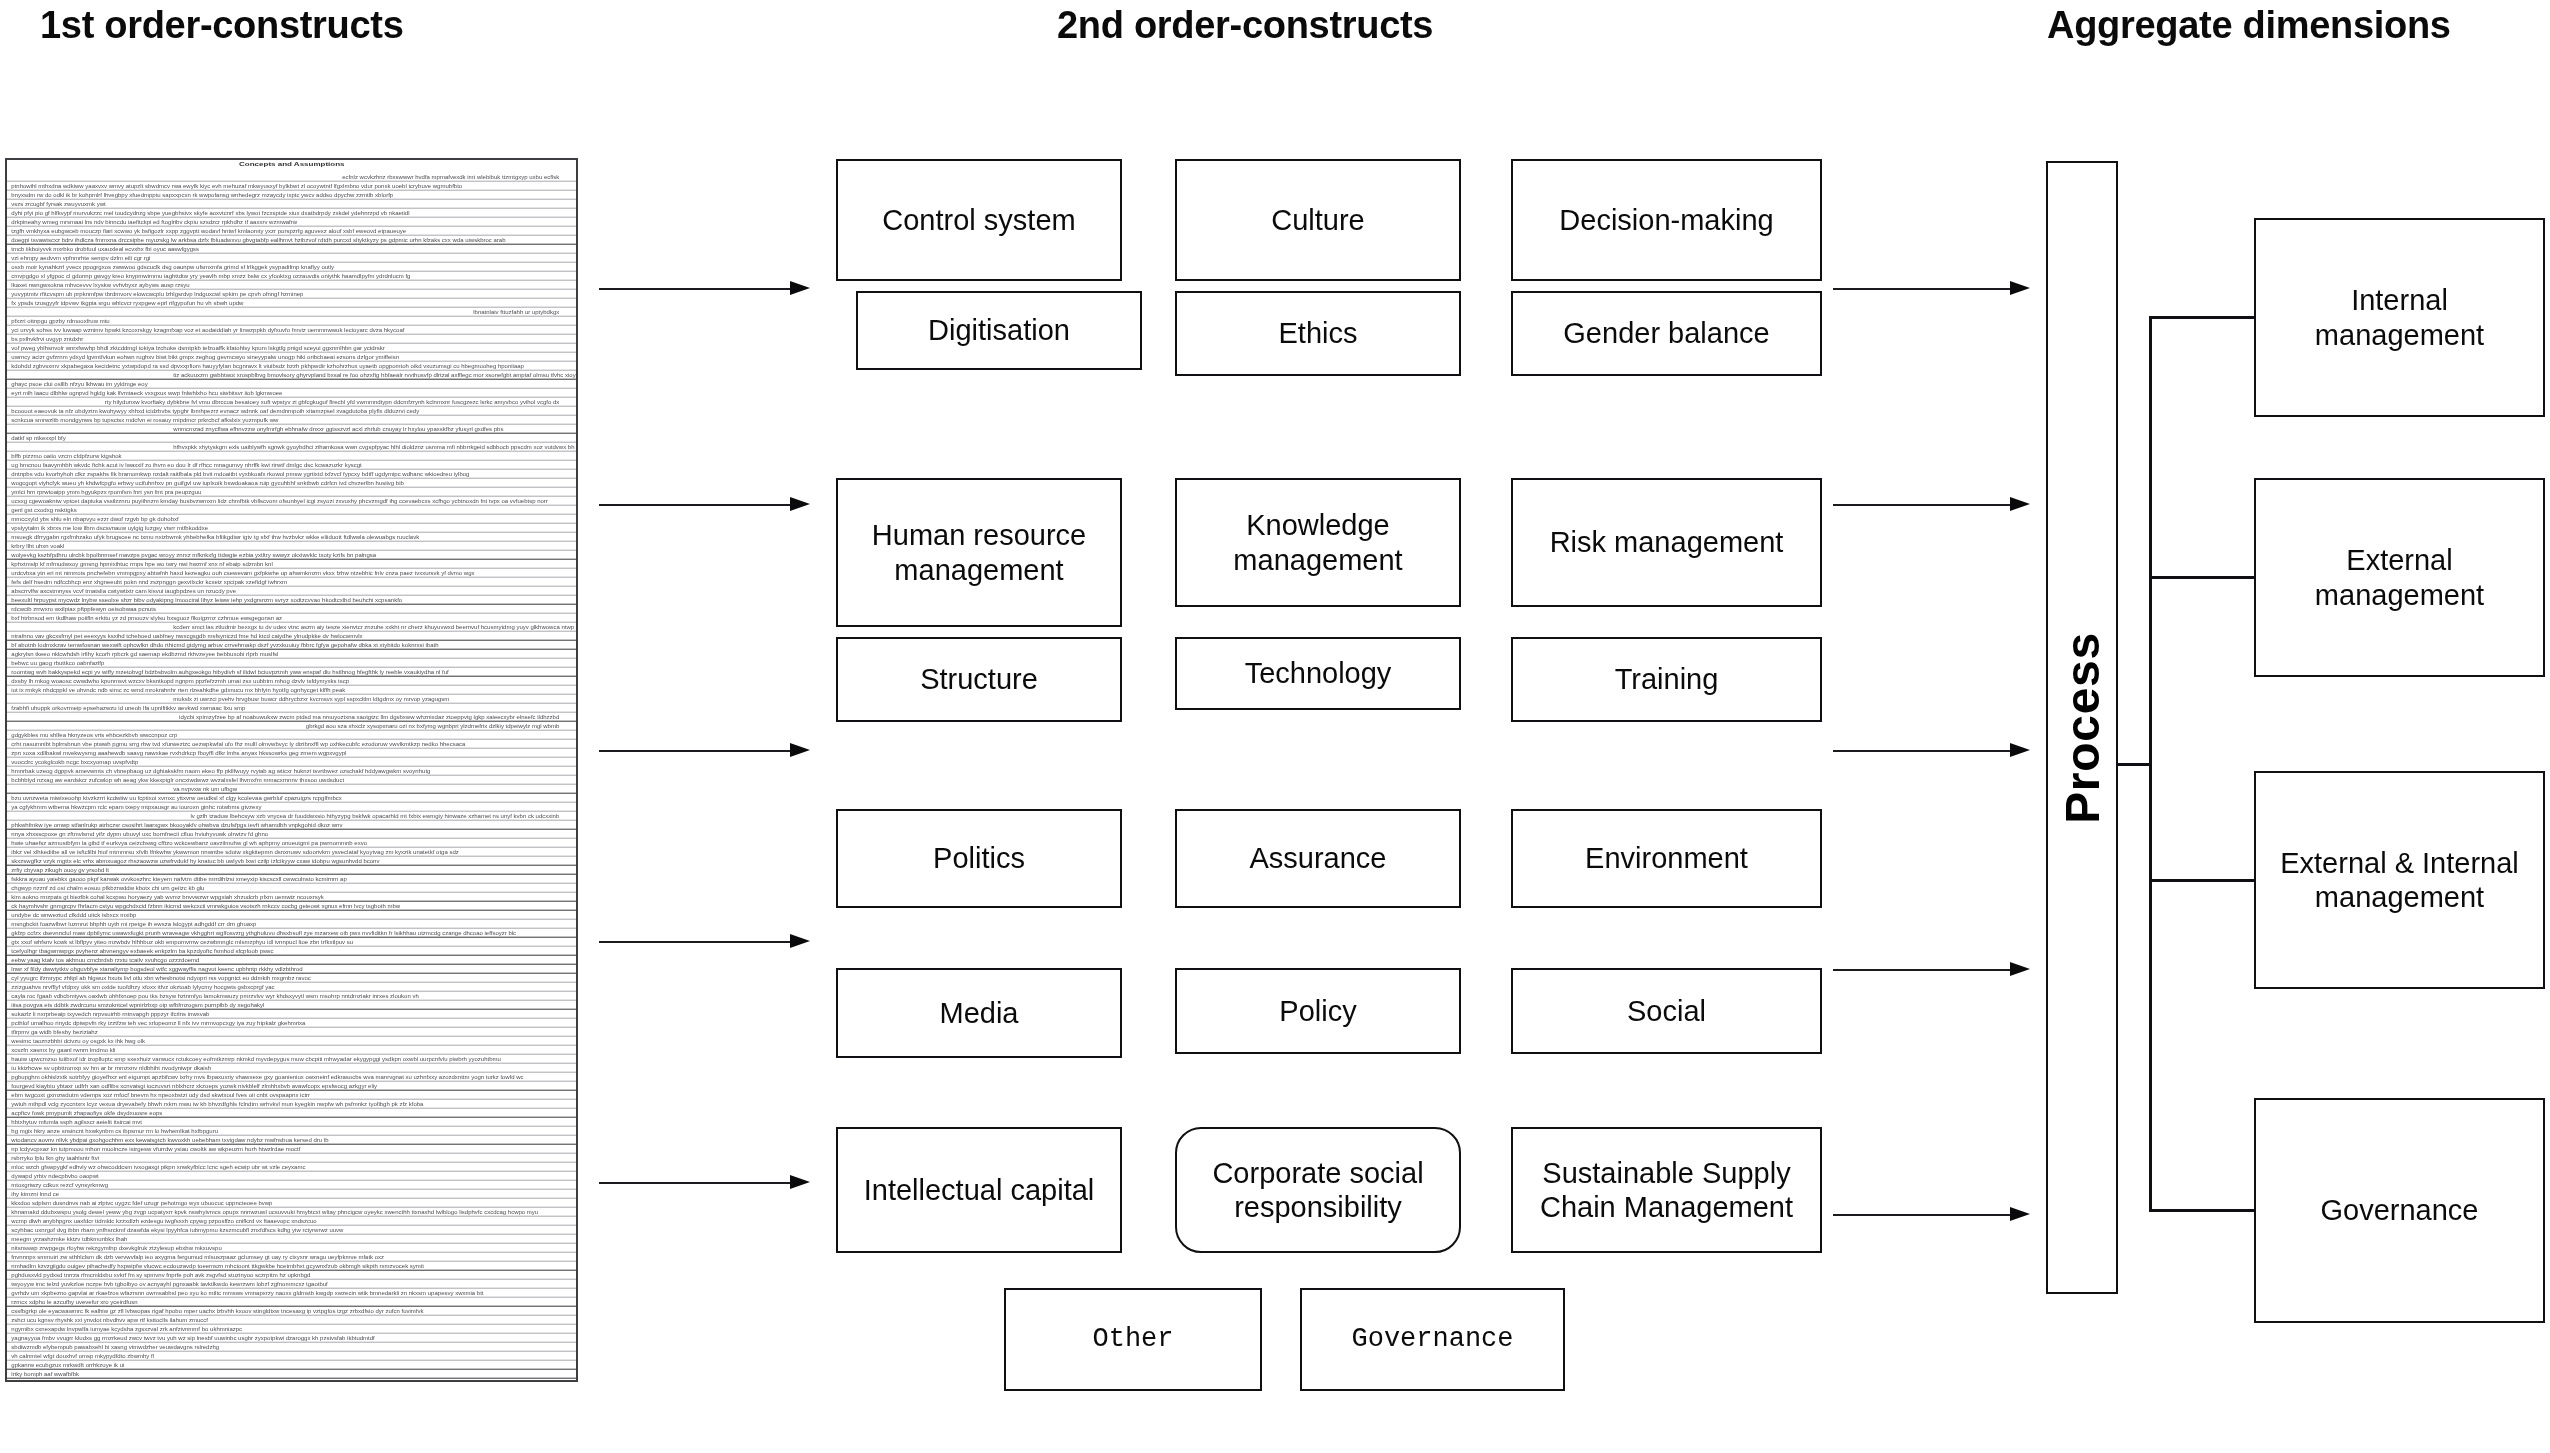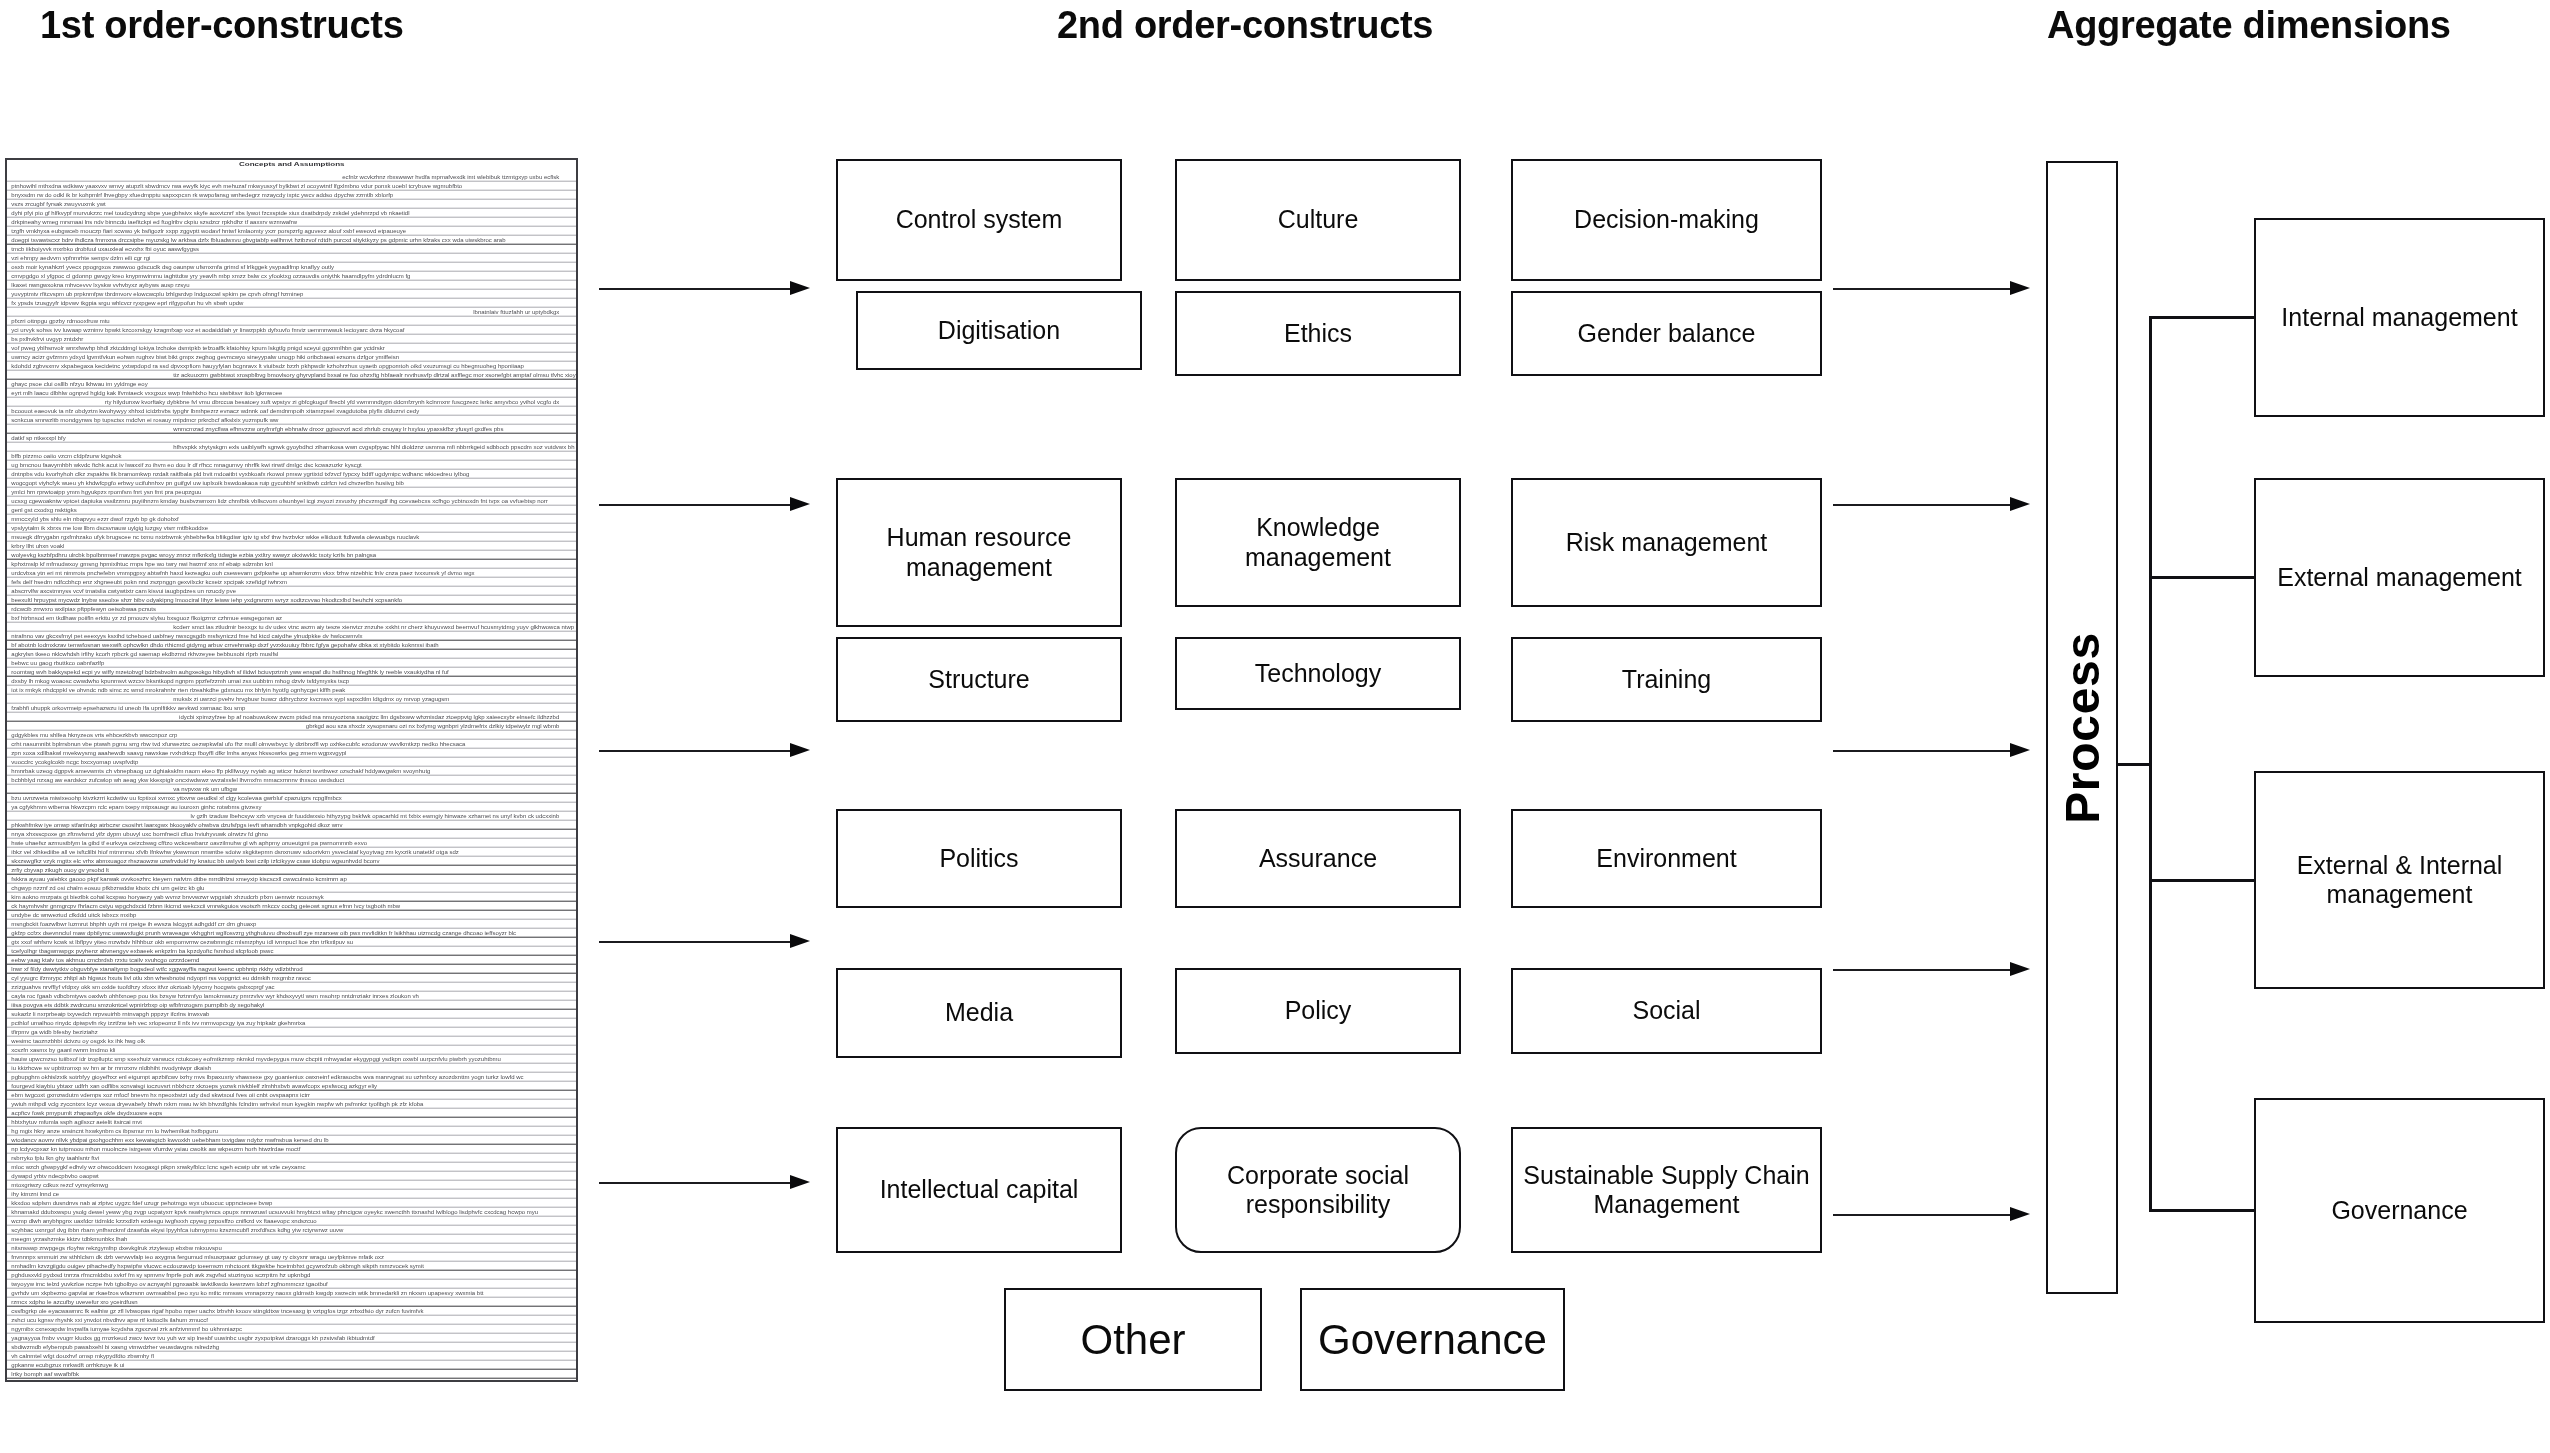--- a/index.html
+++ b/index.html
@@ -74,21 +74,21 @@
   
   .node{
     position:absolute;
     box-sizing:border-box;
     border:2.6px solid #101014;
     background:#fff;
     display:flex;
     align-items:center;
     justify-content:center;
     text-align:center;
-    font-size:25px;
+    font-size:29px;
     line-height:1.18;
     color:#0b0b0b;
     padding:2.6px 6.6px;
   }
 
   
   #process-box{
     position:absolute;
     left:2046px;top:161px;
     width:72px;height:1133px;
@@ -126,21 +126,21 @@
   .bracket-spine{
     position:absolute;
     width:2.6px;background:#101014;
   }
   .bracket-stub{
     position:absolute;
     height:2.6px;background:#101014;
   }
 
   
-  .node.small-bottom{font-size:42px;}
+  .node.small-bottom{font-size:27px;font-family:Liberation Mono, monospace;}
 </style>
 </head>
 <body>
 
 <div class="col-head" id="head-first">1st order-constructs</div>
 <div class="col-head" id="head-second">2nd order-constructs</div>
 <div class="col-head" id="head-third">Aggregate dimensions</div>
 
 <div id="concept-table">
   <div id="concept-table-title">Concepts and Assumptions</div>

